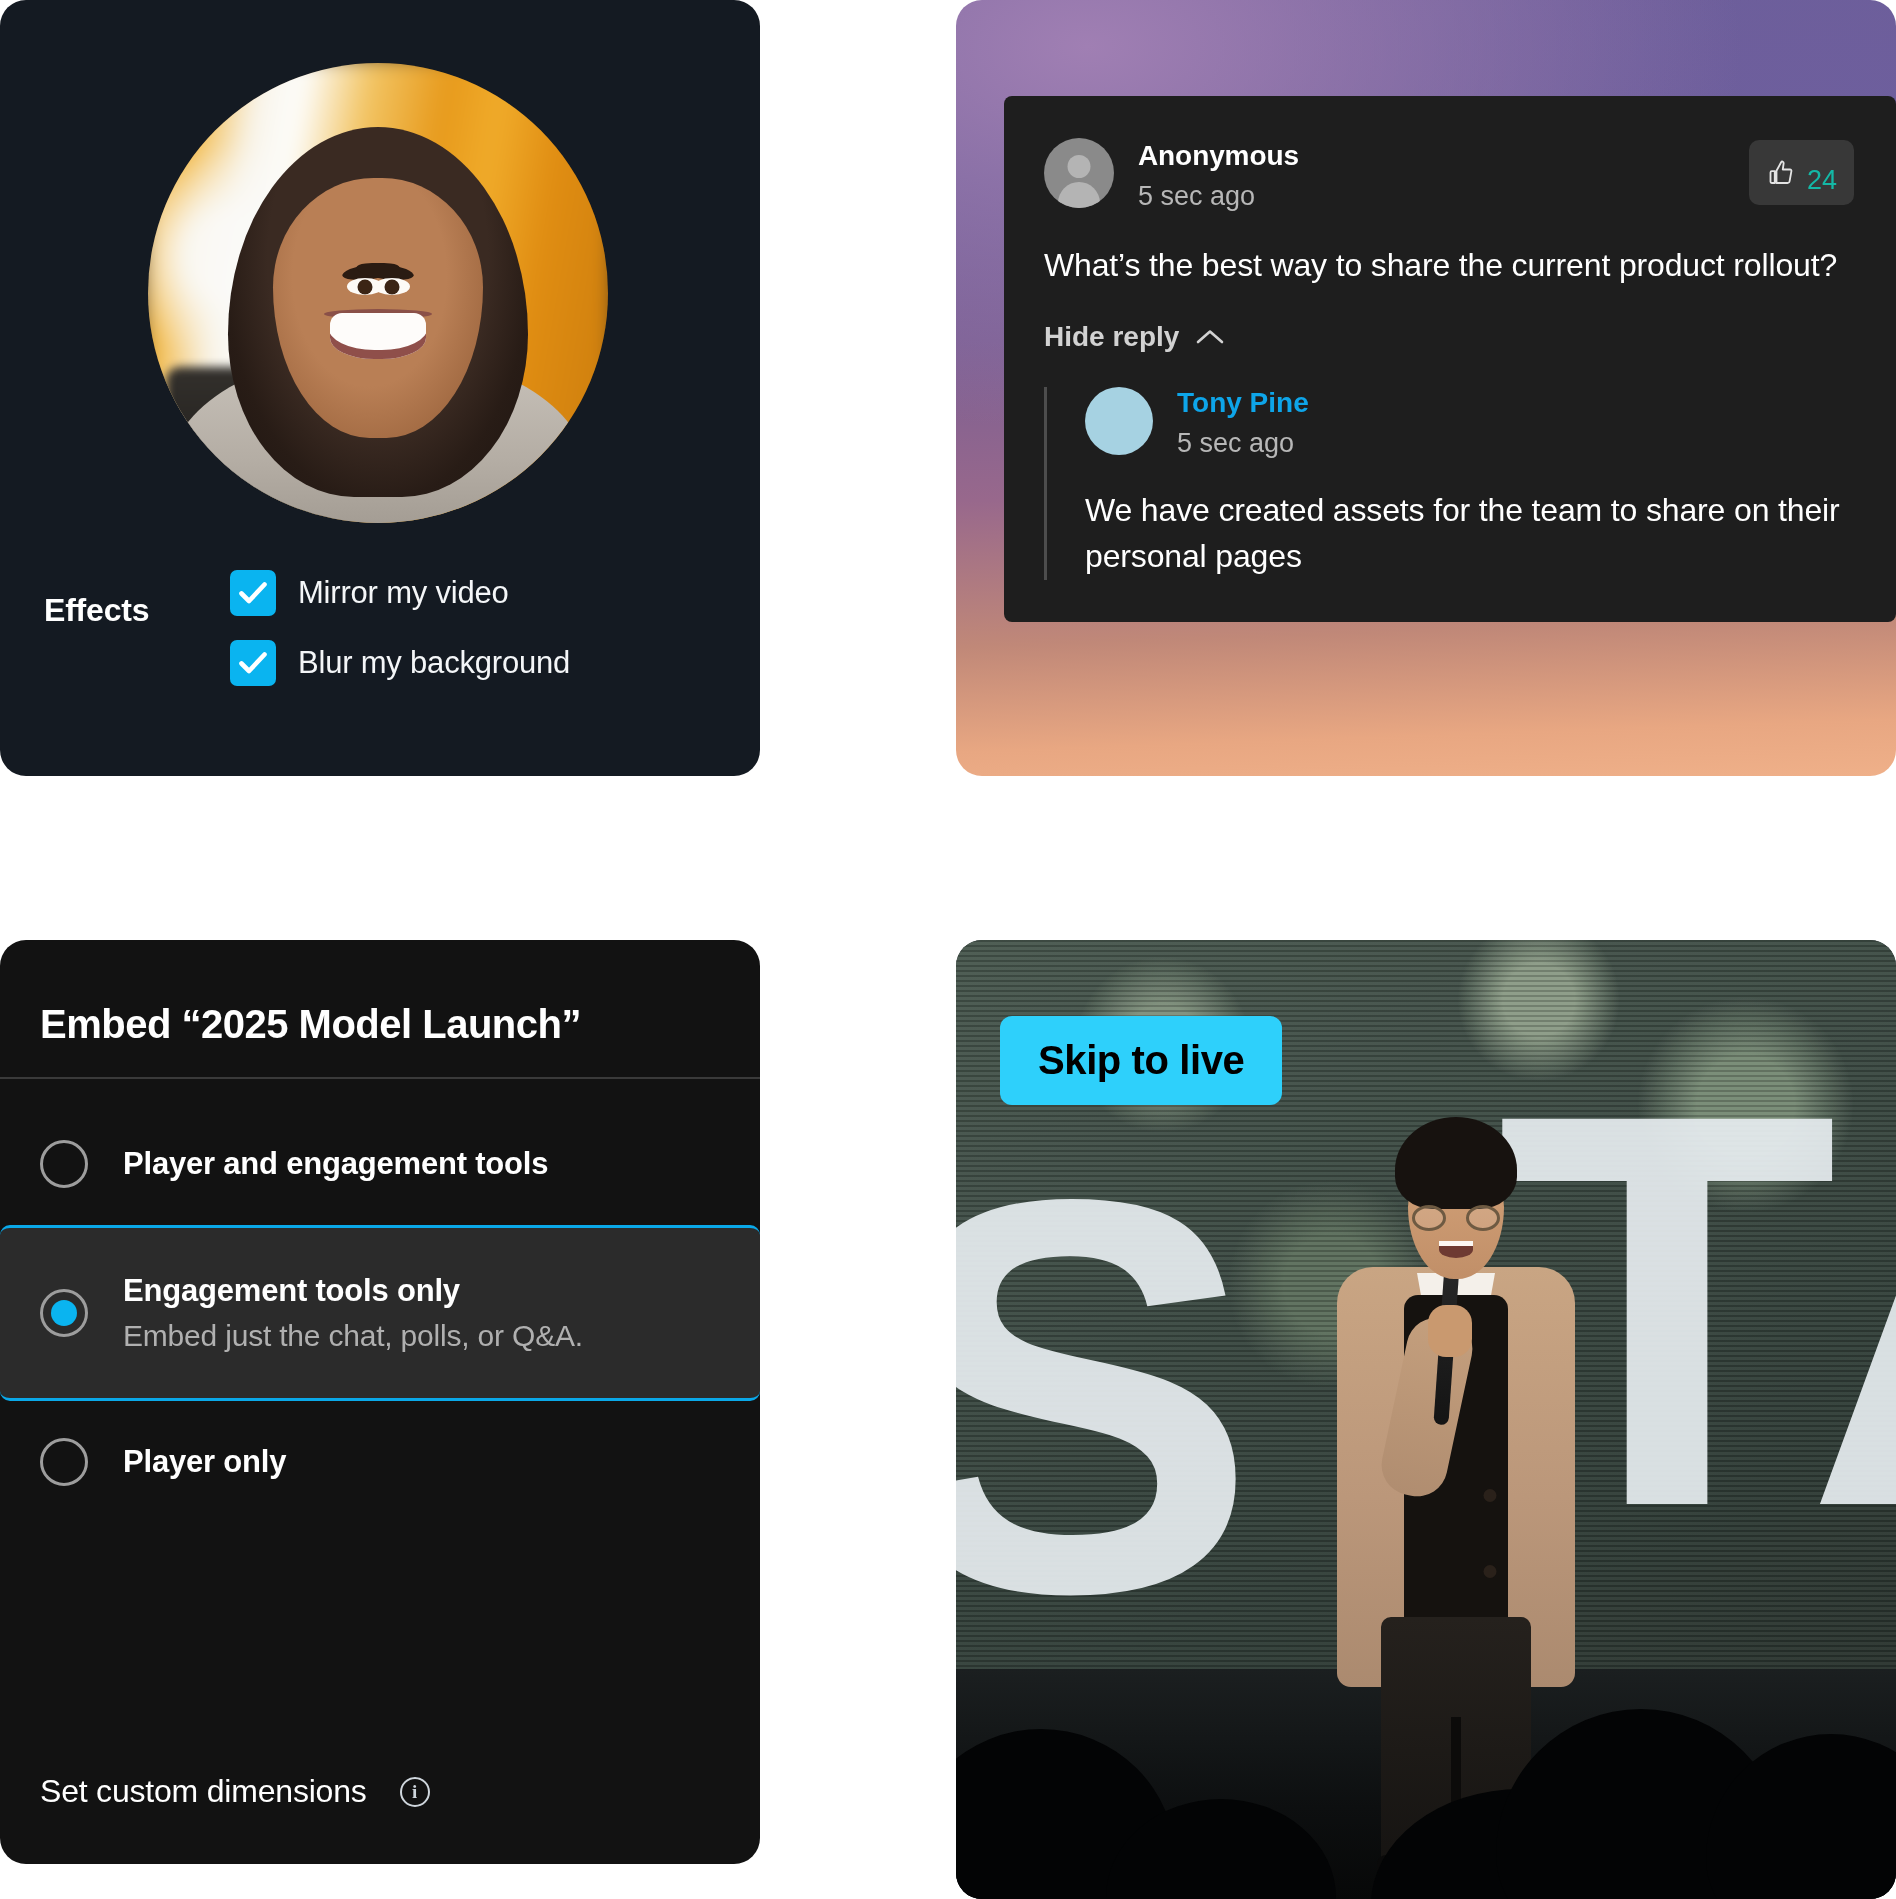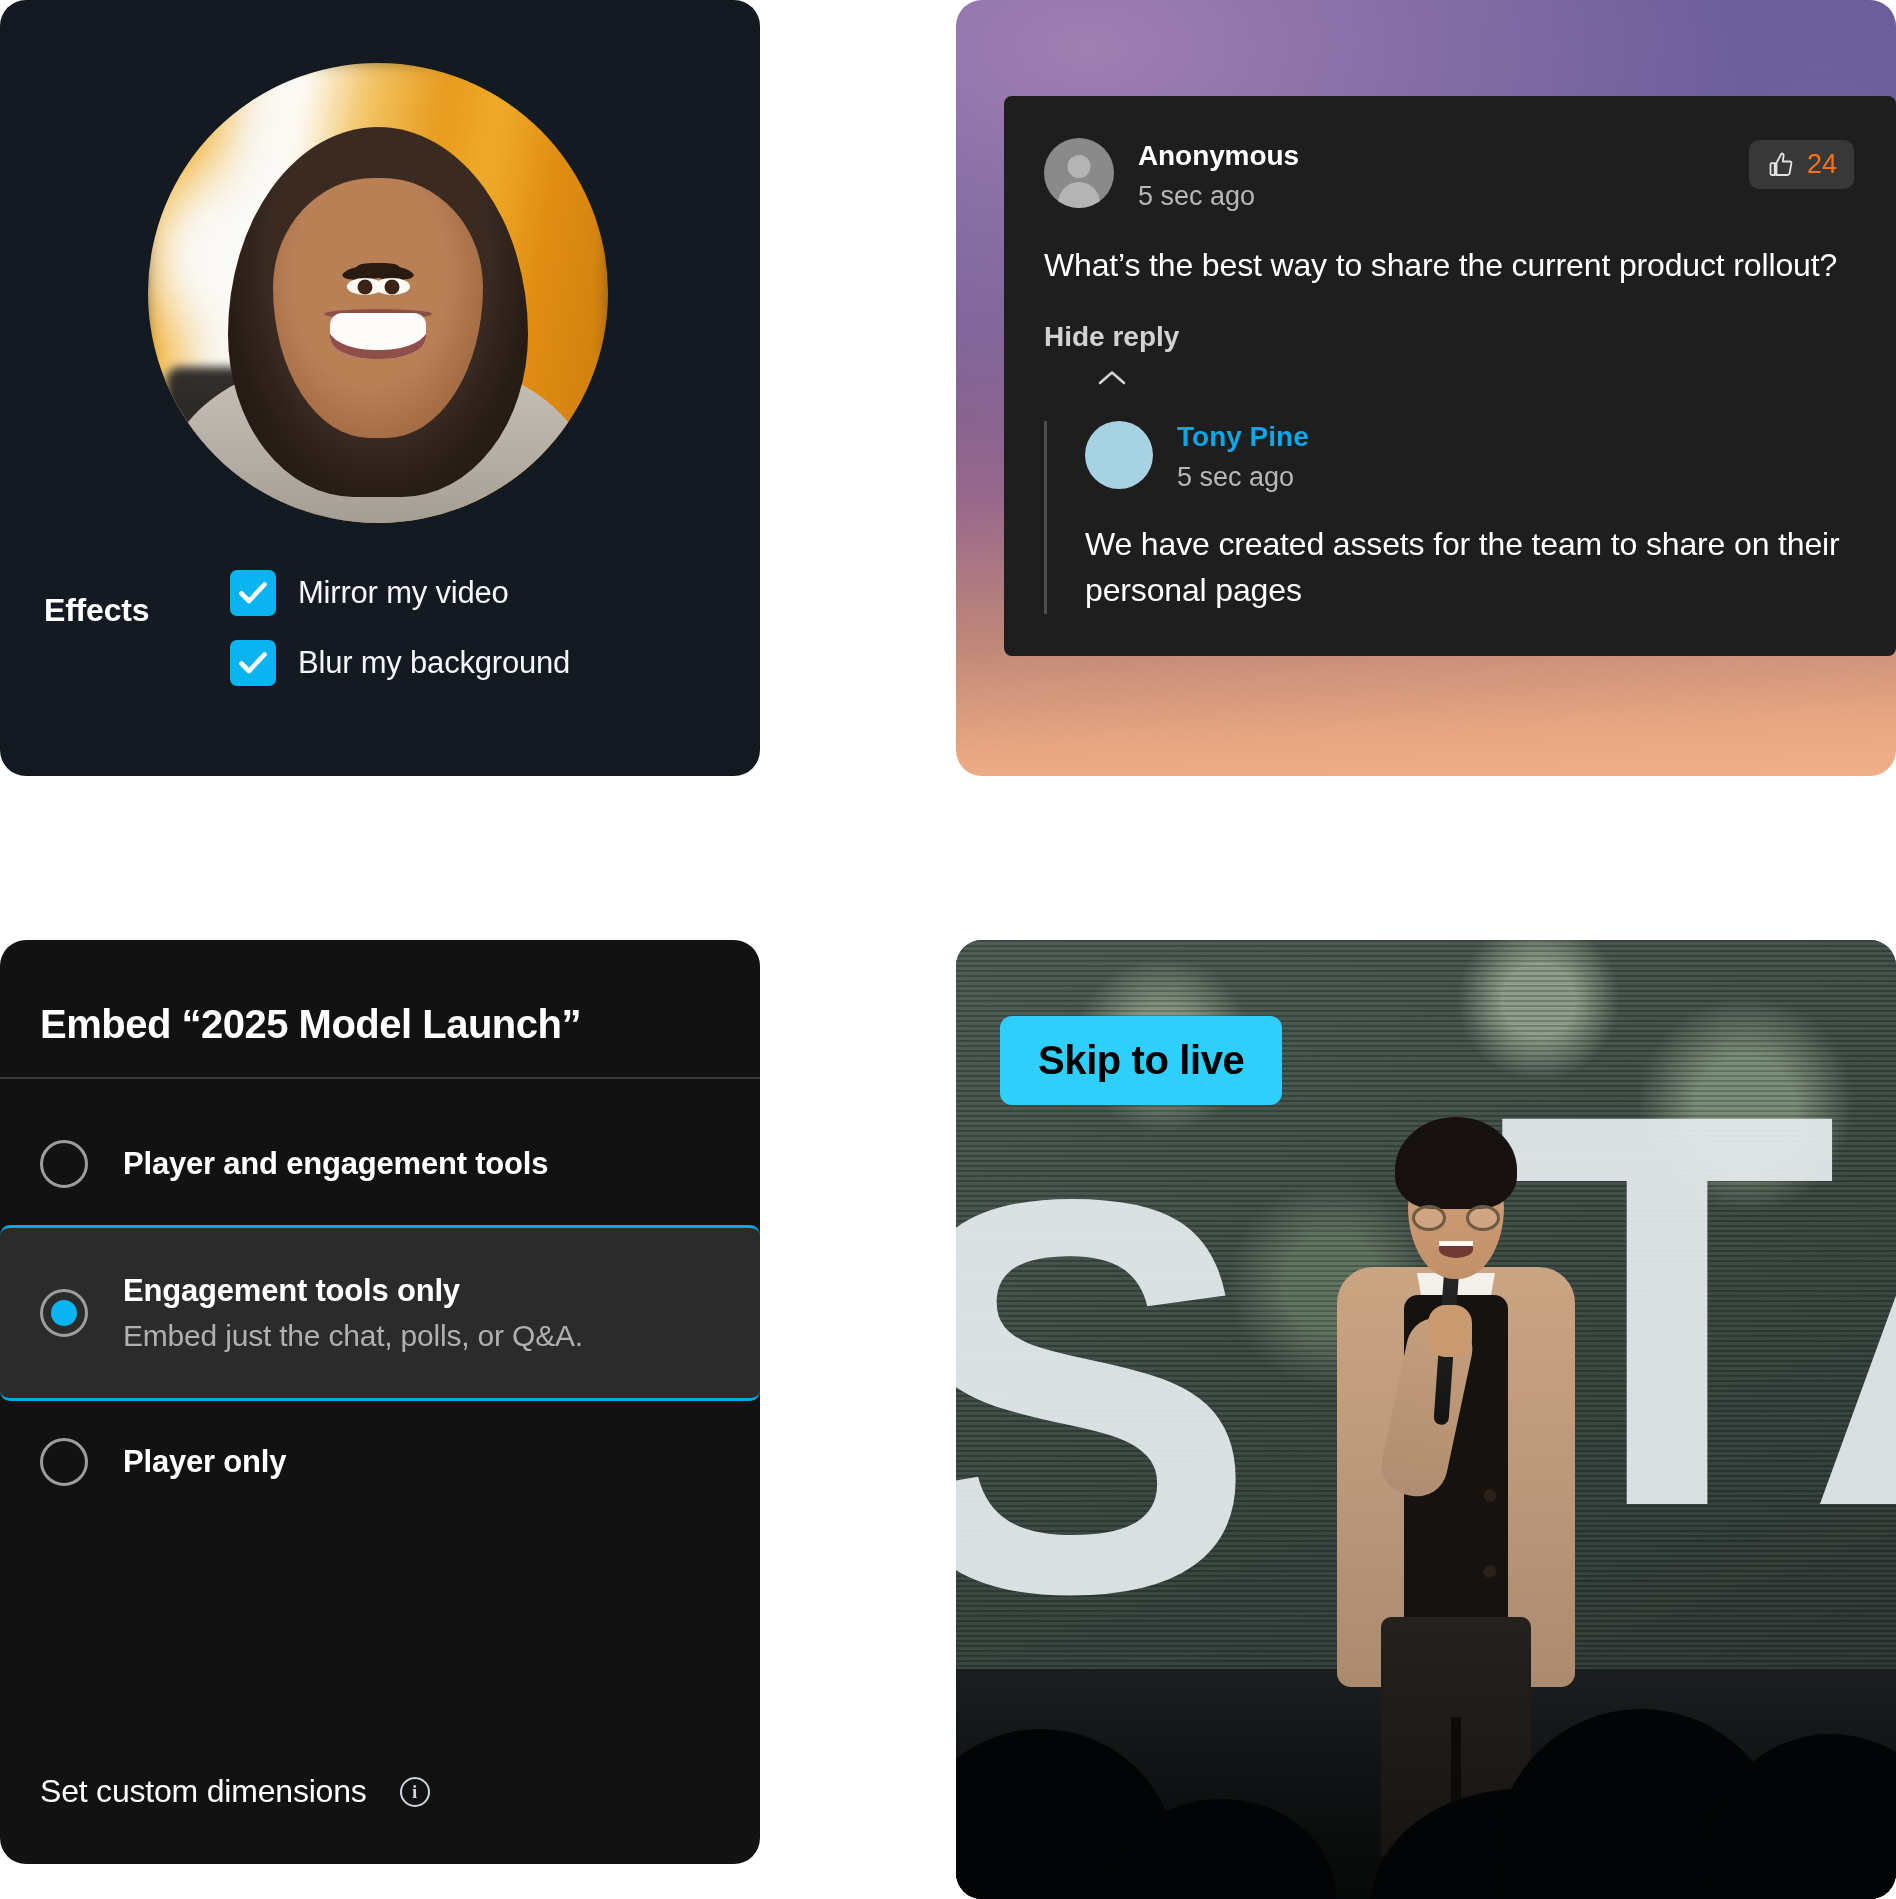--- a/index.html
+++ b/index.html
@@ -209,33 +209,32 @@
     color: #b7b7b7; font-size: 27px; margin-top: 9px;
   }
   .c-like {
     background: #383838;
     border-radius: 10px;
     padding: 9px 17px;
     display: flex; align-items: center; gap: 11px;
     flex: 0 0 auto;
     margin-top: 2px;
   }
-  .c-like .count { color: #f97316; font-size: 27px; }
+  .c-like .count { color: #14b8a6; font-size: 27px; margin-top: 16px; }
   .c-body {
     color: #ffffff;
     font-size: 32px;
     line-height: 1.46;
     margin-top: 30px;
     letter-spacing: -0.15px;
   }
   .c-hide {
     display: inline-flex; align-items: center; gap: 16px;
     color: #d2d2d2; font-size: 28px; font-weight: bold;
     margin-top: 32px;
-    flex-direction: column;
   }
   .reply-wrap {
     margin-top: 34px;
     padding-left: 38px;
     border-left: 3px solid #4d4d4d;
   }
   .r-head { display: flex; align-items: flex-start; gap: 24px; }
   .r-avatar {
     width: 68px; height: 68px; border-radius: 50%;
     background: #a6d2e2; flex: 0 0 68px;

